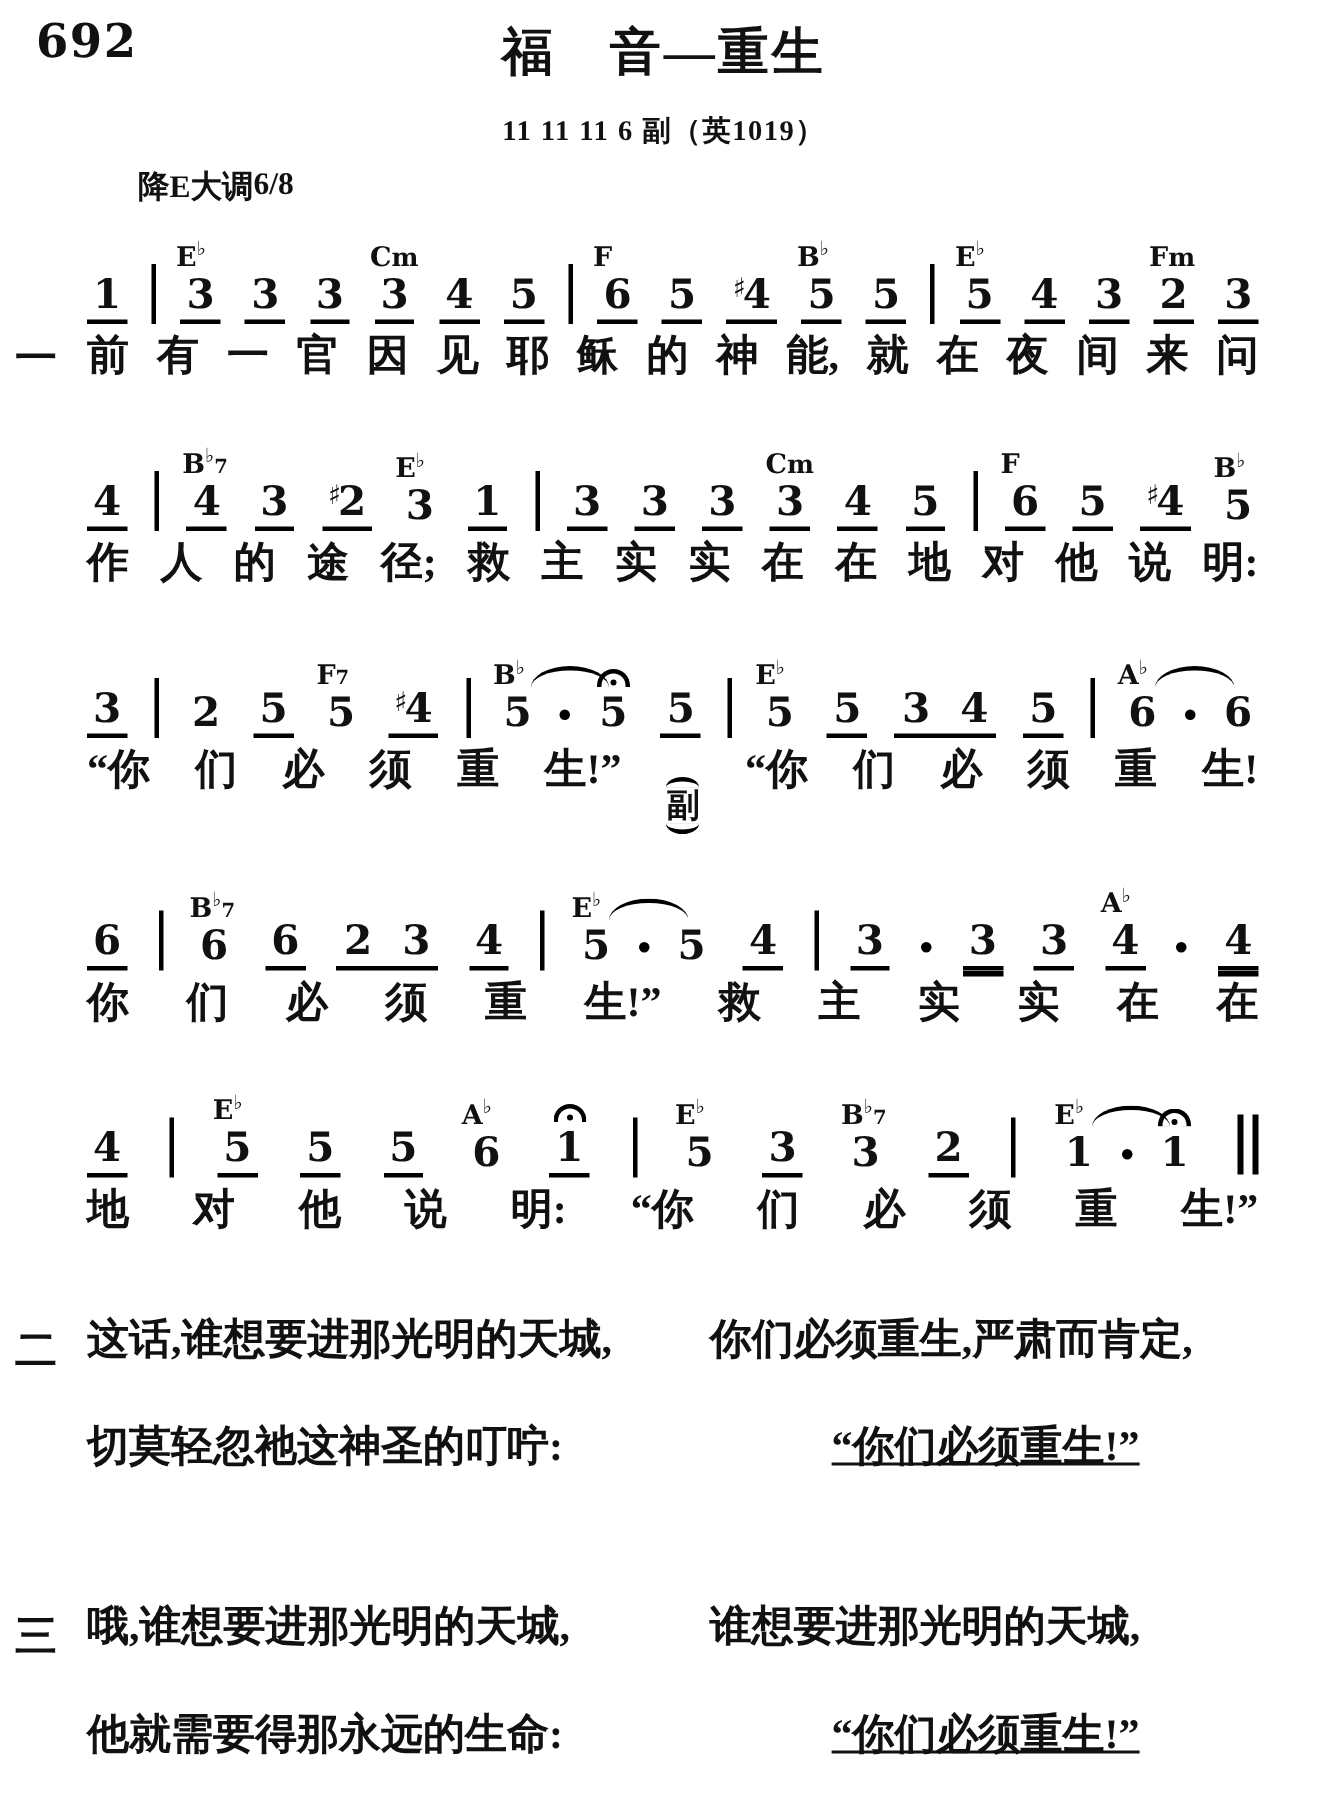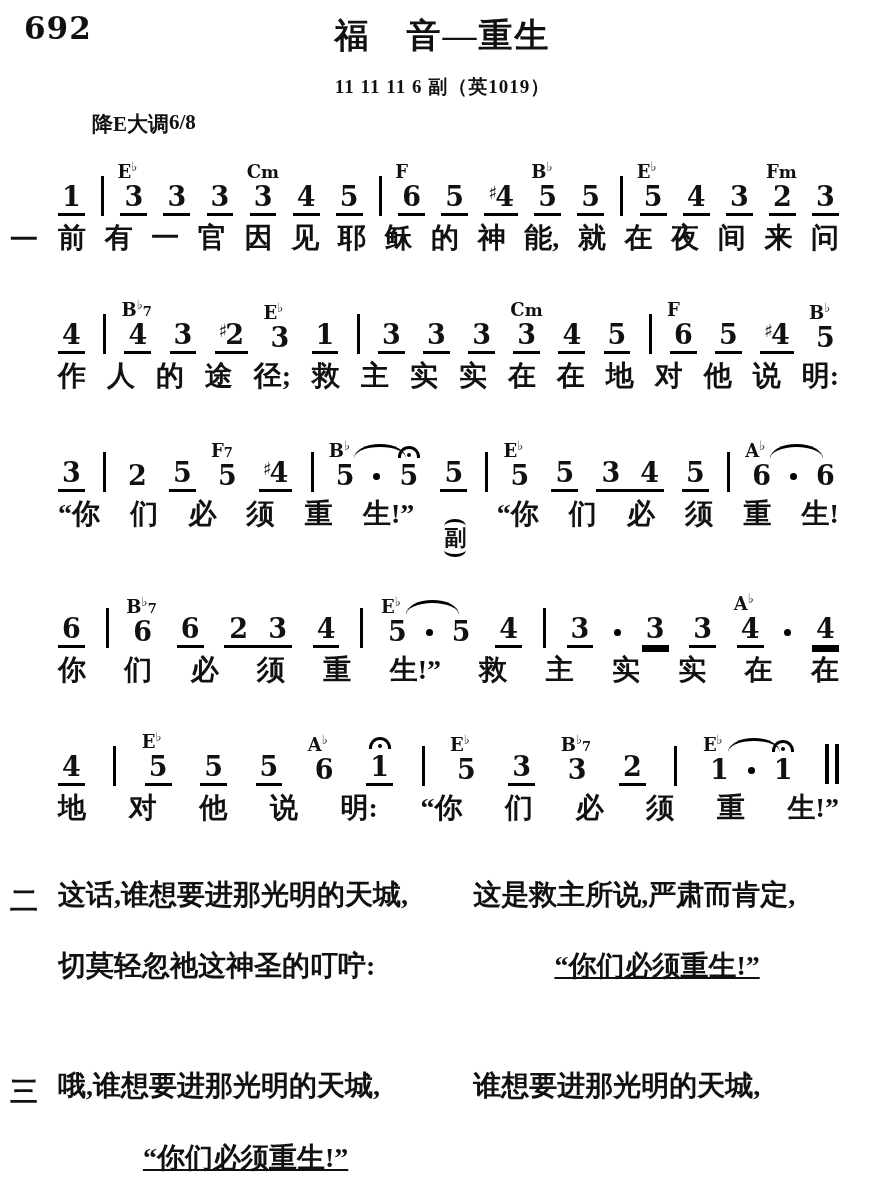--- a/index.html
+++ b/index.html
@@ -498,26 +498,27 @@
         <span class="syl">生!”</span>
       </div>
     </div>
   </div>
 
 <div id="verse-area">
     <div class="verse verse-2">
       <div class="vnum">二</div>
       <div class="verse-grid">
         <div class="vcell">这话,谁想要进那光明的天城,</div>
-        <div class="vcell">这是救主所说,严肃而肯定,</div>
+        <div class="vcell">你们必须重生,严肃而肯定,</div>
         <div class="vcell">切莫轻忽祂这神圣的叮咛:</div>
         <div class="vcell center">“你们必须重生!”</div>
       </div>
     </div>
     <div class="verse verse-3">
       <div class="vnum">三</div>
       <div class="verse-grid">
         <div class="vcell">哦,谁想要进那光明的天城,</div>
         <div class="vcell">谁想要进那光明的天城,</div>
+        <div class="vcell">他就需要得那永远的生命:</div>
         <div class="vcell center">“你们必须重生!”</div>
       </div>
     </div>
   </div>
 
 </body></html>

